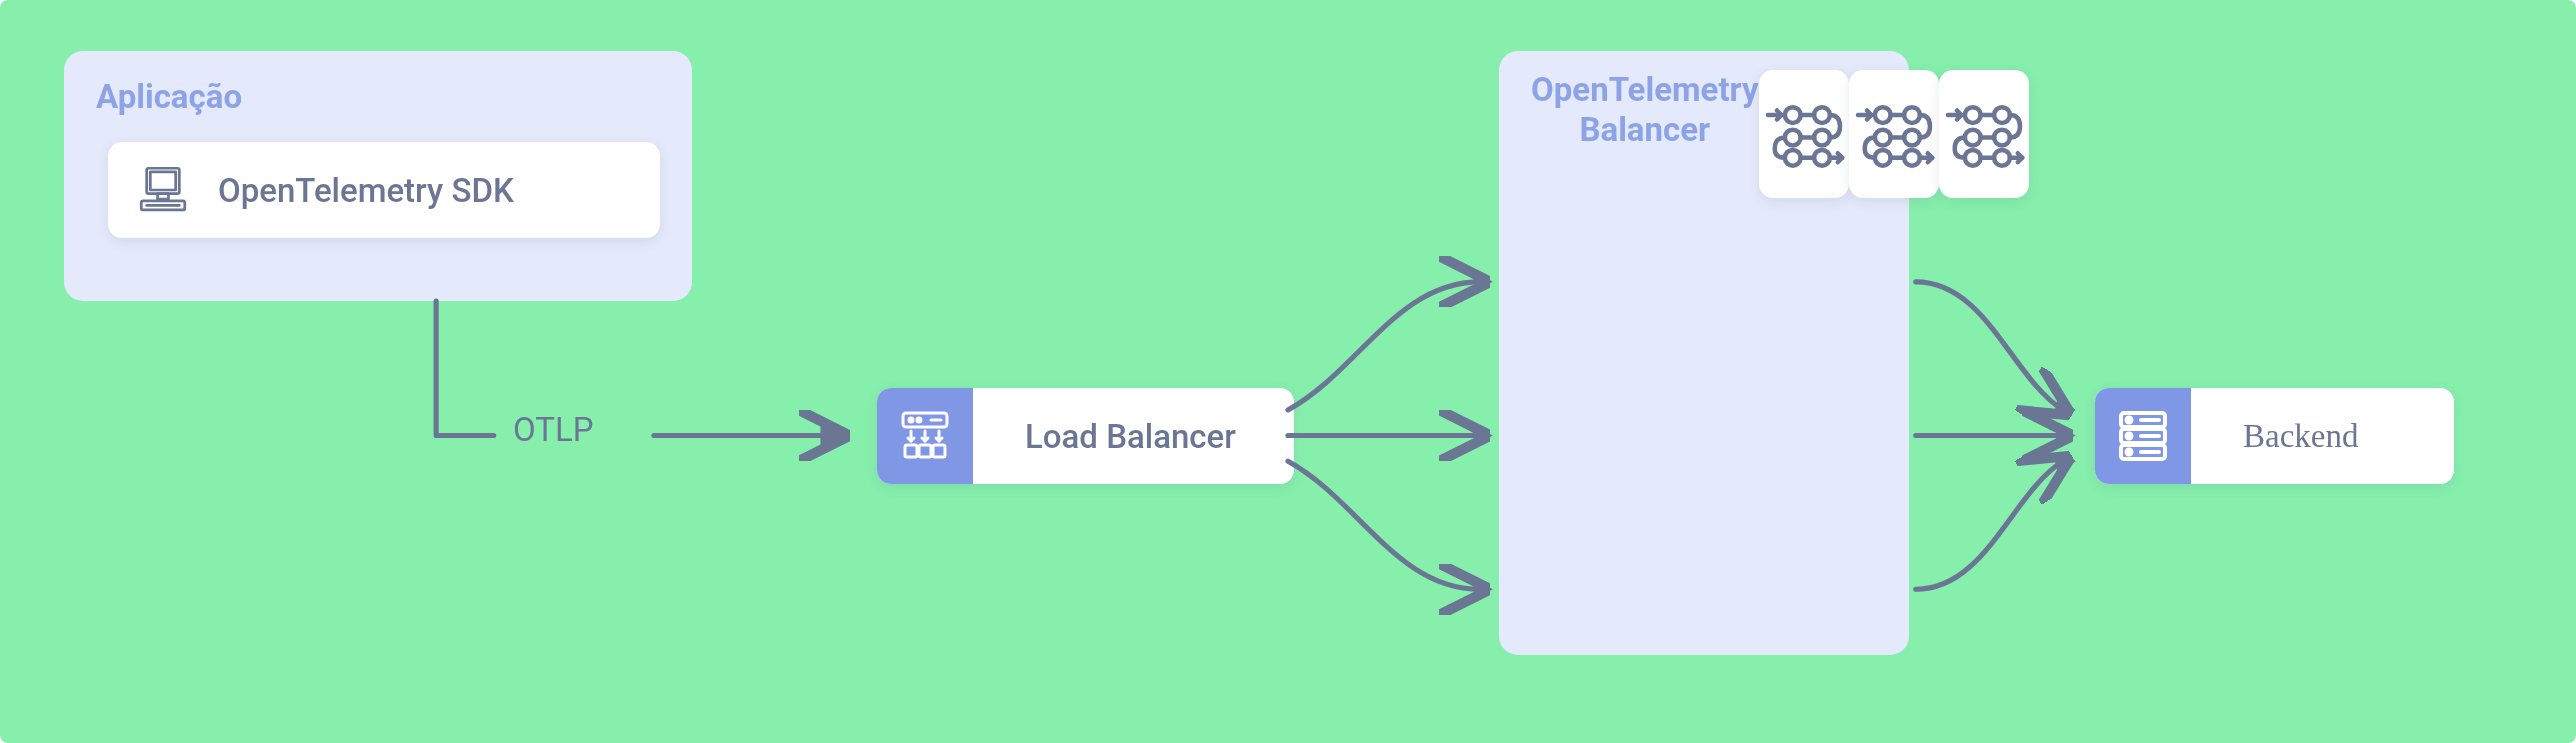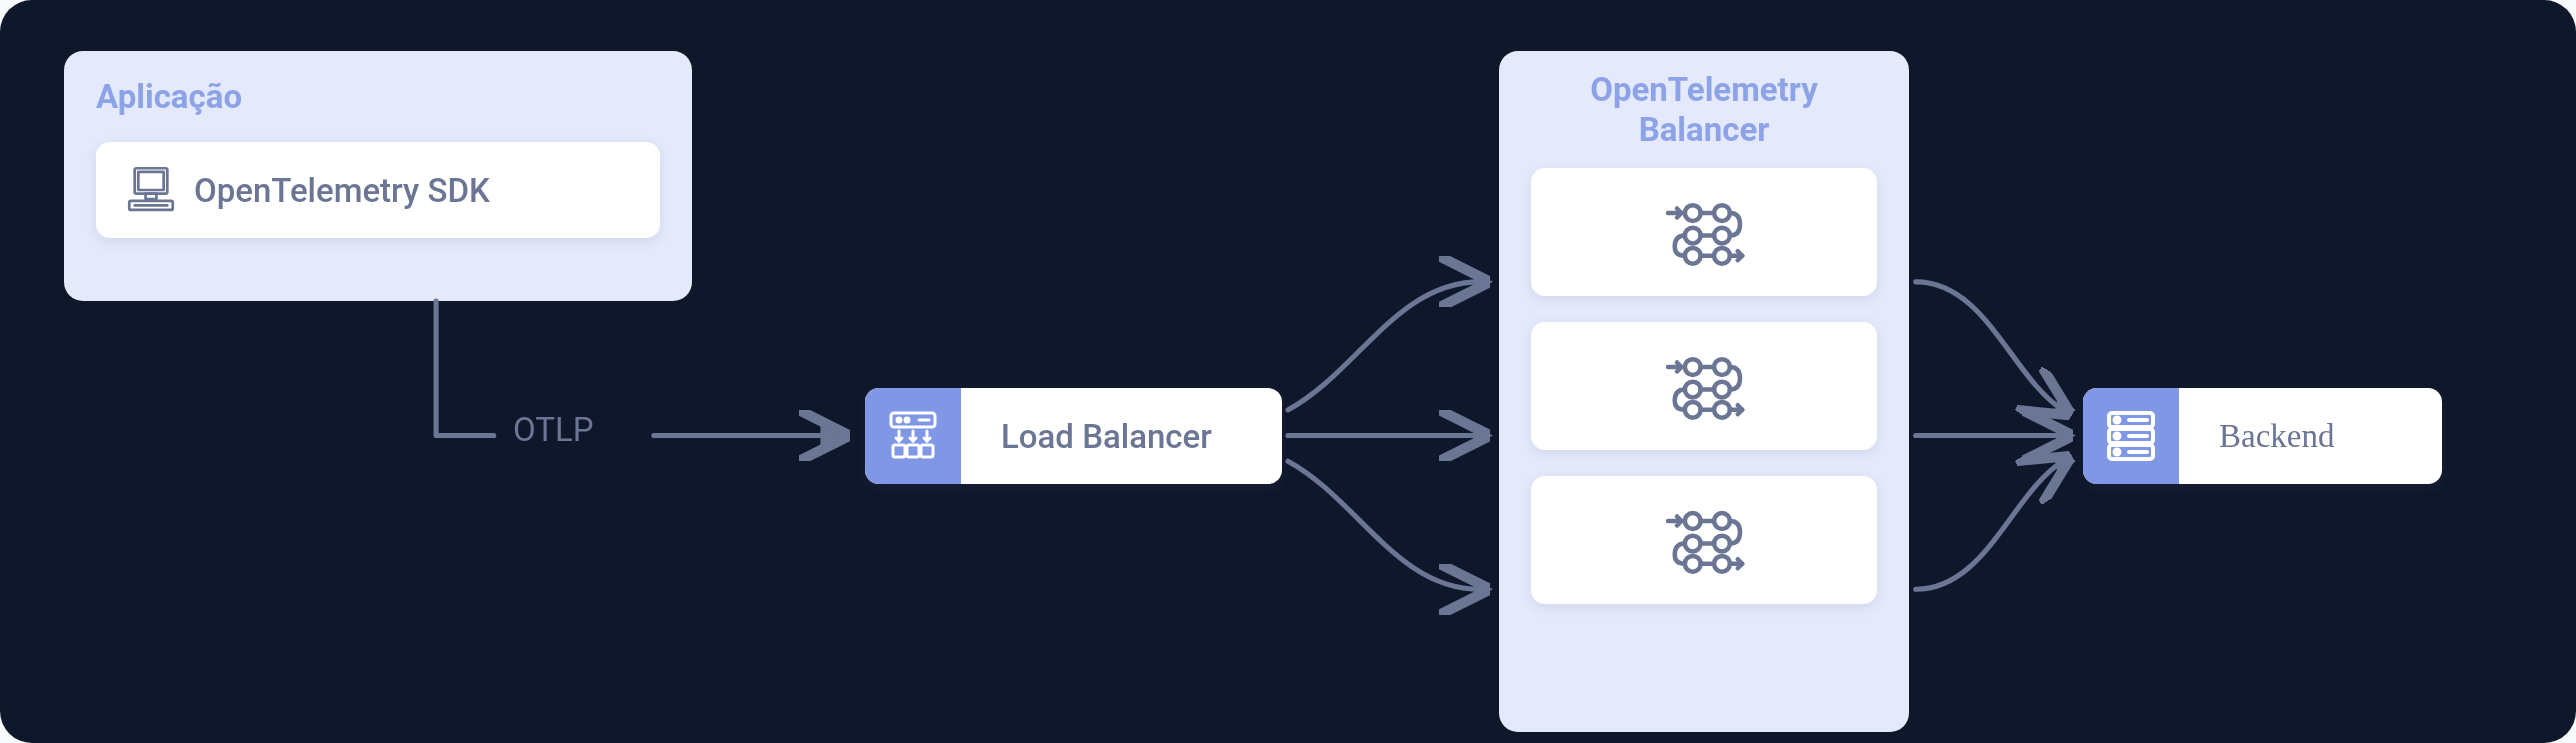--- a/index.html
+++ b/index.html
@@ -8,22 +8,22 @@
     background: #f9fafc;
     width: 2576px;
     height: 743px;
     position: relative;
   }
   .canvas {
     position: absolute;
     top: 0; left: 0;
     width: 2576px;
     height: 743px;
-    background: #0f172a;
-    border-radius: 32px;
+    background: #86efac;
+    border-radius: 8px;
   }
   .app-box {
     position: absolute;
     left: 64px;
     top: 51px;
     width: 628px;
     height: 250px;
     background: #e4eafb;
     border-radius: 19px;
     padding: 26px 32px;
@@ -34,21 +34,22 @@
     font-size: 33px;
     margin-bottom: 26px;
   }
   .card {
     background: #ffffff;
     border-radius: 14px;
     box-shadow: 0 3.8px 11.5px rgba(80,90,140,0.12);
     display: flex;
     align-items: center;
     padding: 19px 26px;
-    gap: 14px;
+    gap: 26px;
+    margin-left: 12px;
   }
   .sdk-card {
     height: 96px;
   }
   .sdk-label {
     color: #6b7594;
     font-size: 33px;
     font-weight: 500;
   }
   .comp-icon {
@@ -77,26 +78,26 @@
     color: #6b7594;
     font-size: 33px;
     font-weight: 500;
     padding-left: 26px;
   }
   .collector-box {
     position: absolute;
     left: 1499px;
     top: 51px;
     width: 410px;
-    height: 681px;
+    height: 604px;
     background: #e4eafb;
     border-radius: 19px;
     padding: 19px 32px 32px 32px;
     display: flex;
-    flex-direction: column;
+    flex-direction: row;
   }
   .collector-title {
     color: #8da3e8;
     font-weight: 700;
     font-size: 33px;
     text-align: center;
     line-height: 1.2;
     margin-bottom: 19px;
   }
   .collector-card {

